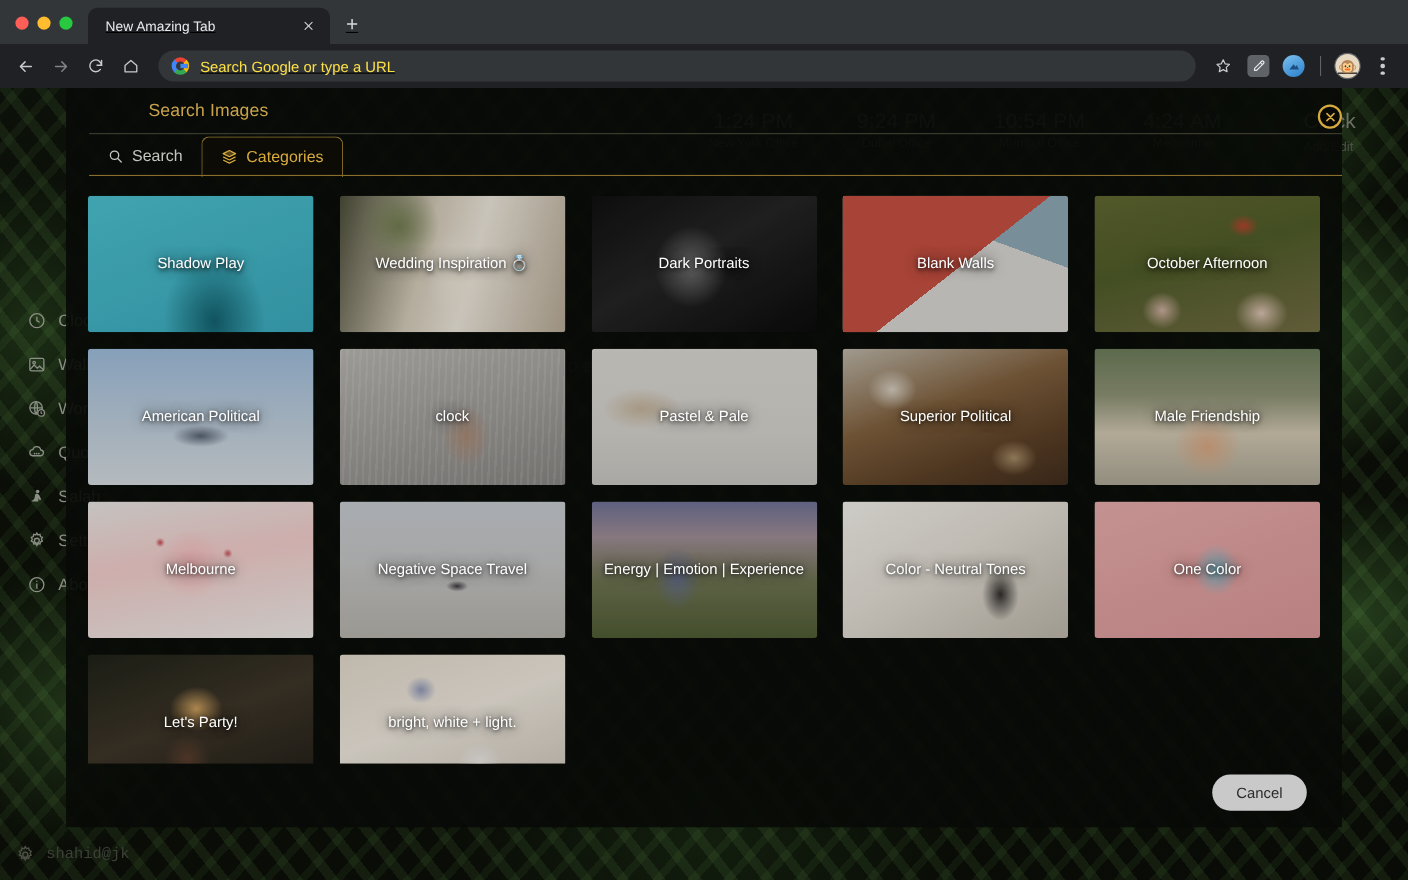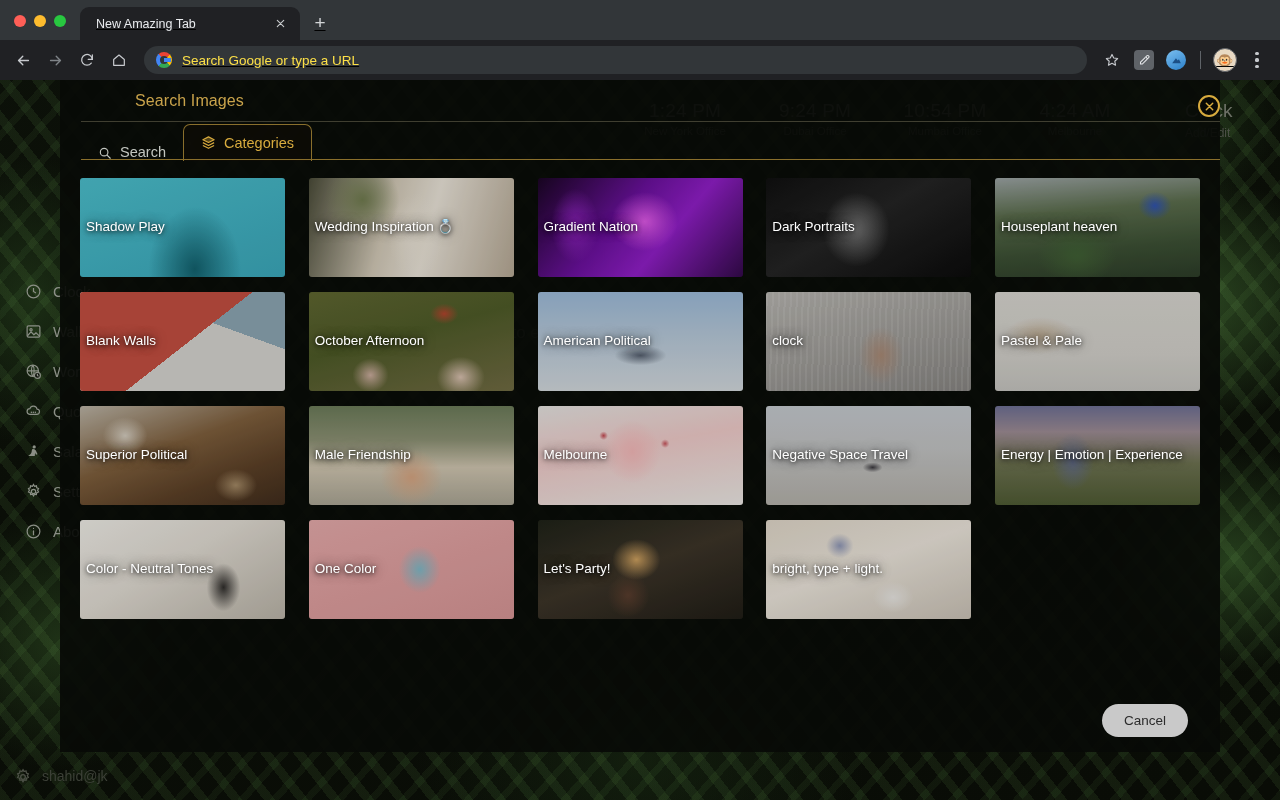--- a/index.html
+++ b/index.html
@@ -107,21 +107,21 @@
   .side-ico { width: 18px; height: 18px; flex: none; color: #8b8f86;
     display: flex; align-items: center; justify-content: center; }
   .side-label { color: #8b8f86; font-size: 15px; white-space: nowrap; }
 
   #tagline {
     position: absolute; top: 243px; left: 330px; color: #3f4339; font-size: 17px;
   }
 
   #bottom-left {
     position: absolute; bottom: 14px; left: 14px;
-    display: flex; align-items: flex-start; gap: 10px;
+    display: flex; align-items: center; gap: 10px; font-family: Liberation Mono, monospace;
   }
   #bottom-left .bl-text { color: #3c4037; font-size: 14px; white-space: nowrap; }
 
   
   #modal-scrim { position: absolute; inset: 80px 0 0 0; z-index: 10; }
   #modal {
     position: absolute; left: 60px; top: 80px; width: 1160px; height: 672px;
     background: rgba(8,10,7,.92); z-index: 12;
     display: flex; flex-direction: column;
   }
@@ -139,39 +139,39 @@
     border-radius: 50%; border: 2px solid #d8ab3e; color: #d8ab3e;
     display:flex; align-items:center; justify-content:center;
     font-size: 13px; line-height: 1; background: rgba(10,9,5,.9); z-index: 20;
   }
 
   .tabs-row { height: 38px; position: relative; flex: none; padding-left: 21px; display: flex; align-items: flex-end; }
   .mtab {
     height: 37px; padding: 0 17px; display: flex; align-items: center; gap: 8px;
     font-size: 14.5px; position: relative;
   }
-  .mtab.inactive { color: #c3c6c0; align-items: flex-end; }
+  .mtab.inactive { color: #c3c6c0; }
   .mtab.active {
     color: #d8ab3e;
     border: 1px solid #8a6f2c; border-bottom: none;
     border-radius: 7px 7px 0 0; background: rgba(16,13,6,.55);
     margin-bottom: -1px; padding-bottom: 1px;
   }
   .tabs-underline {
     position: absolute; left: 21px; right: 0; bottom: 0; height: 1px; background: #8a6f2c;
   }
 
   .grid-wrap { flex: 1; overflow: hidden; padding: 18px 20px 0 20px; }
   .grid {
     display: grid; grid-template-columns: repeat(5, 205px);
     gap: 15px 5px; justify-content: space-between;
   }
   .cat-card {
-    height: 99px; border-radius: 3px; position: relative; overflow: hidden;
-    display: flex; align-items: center; justify-content: flex-start;
+    height: 124px; border-radius: 3px; position: relative; overflow: hidden;
+    display: flex; align-items: center; justify-content: center;
   }
   .cat-card .thumb { position: absolute; inset: 0; }
   .cat-card .veil { position: absolute; inset: 0; background: rgba(0,0,0,.13); }
   .cat-label {
     position: relative; z-index: 3; color: #fff; font-size: 13.5px; text-align: center;
     text-shadow: 0 1px 4px rgba(0,0,0,.85), 0 0 12px rgba(0,0,0,.7); padding: 0 6px;
     line-height: 1.25;
   }
 
   .modal-footer { height: 58px; flex: none; position: relative; }
@@ -410,34 +410,24 @@
         <div class="thumb t-shadowplay"></div>
         <div class="veil"></div>
         <div class="cat-label">Shadow Play</div>
       </div>
       <div class="cat-card">
         <div class="thumb t-wedding"></div>
         <div class="veil"></div>
         <div class="cat-label">Wedding Inspiration 💍</div>
       </div>
       <div class="cat-card">
-        <div class="thumb t-gradient"></div>
-        <div class="veil"></div>
-        <div class="cat-label">Gradient Nation</div>
-      </div>
-      <div class="cat-card">
         <div class="thumb t-dark"></div>
         <div class="veil"></div>
         <div class="cat-label">Dark Portraits</div>
       </div>
-      <div class="cat-card">
-        <div class="thumb t-plant"></div>
-        <div class="veil"></div>
-        <div class="cat-label">Houseplant heaven</div>
-      </div>
 
       <div class="cat-card">
         <div class="thumb t-blank"></div>
         <div class="veil"></div>
         <div class="cat-label">Blank Walls</div>
       </div>
       <div class="cat-card">
         <div class="thumb t-october"></div>
         <div class="veil"></div>
         <div class="cat-label">October Afternoon</div>
@@ -495,21 +485,21 @@
         <div class="cat-label">One Color</div>
       </div>
       <div class="cat-card">
         <div class="thumb t-party"></div>
         <div class="veil"></div>
         <div class="cat-label">Let's Party!</div>
       </div>
       <div class="cat-card">
         <div class="thumb t-bright"></div>
         <div class="veil"></div>
-        <div class="cat-label">bright, type + light.</div>
+        <div class="cat-label">bright, white + light.</div>
       </div>
 
     </div>
   </div>
 
   <div class="modal-footer">
     <button class="cancel-btn">Cancel</button>
   </div>
 </div>
 

